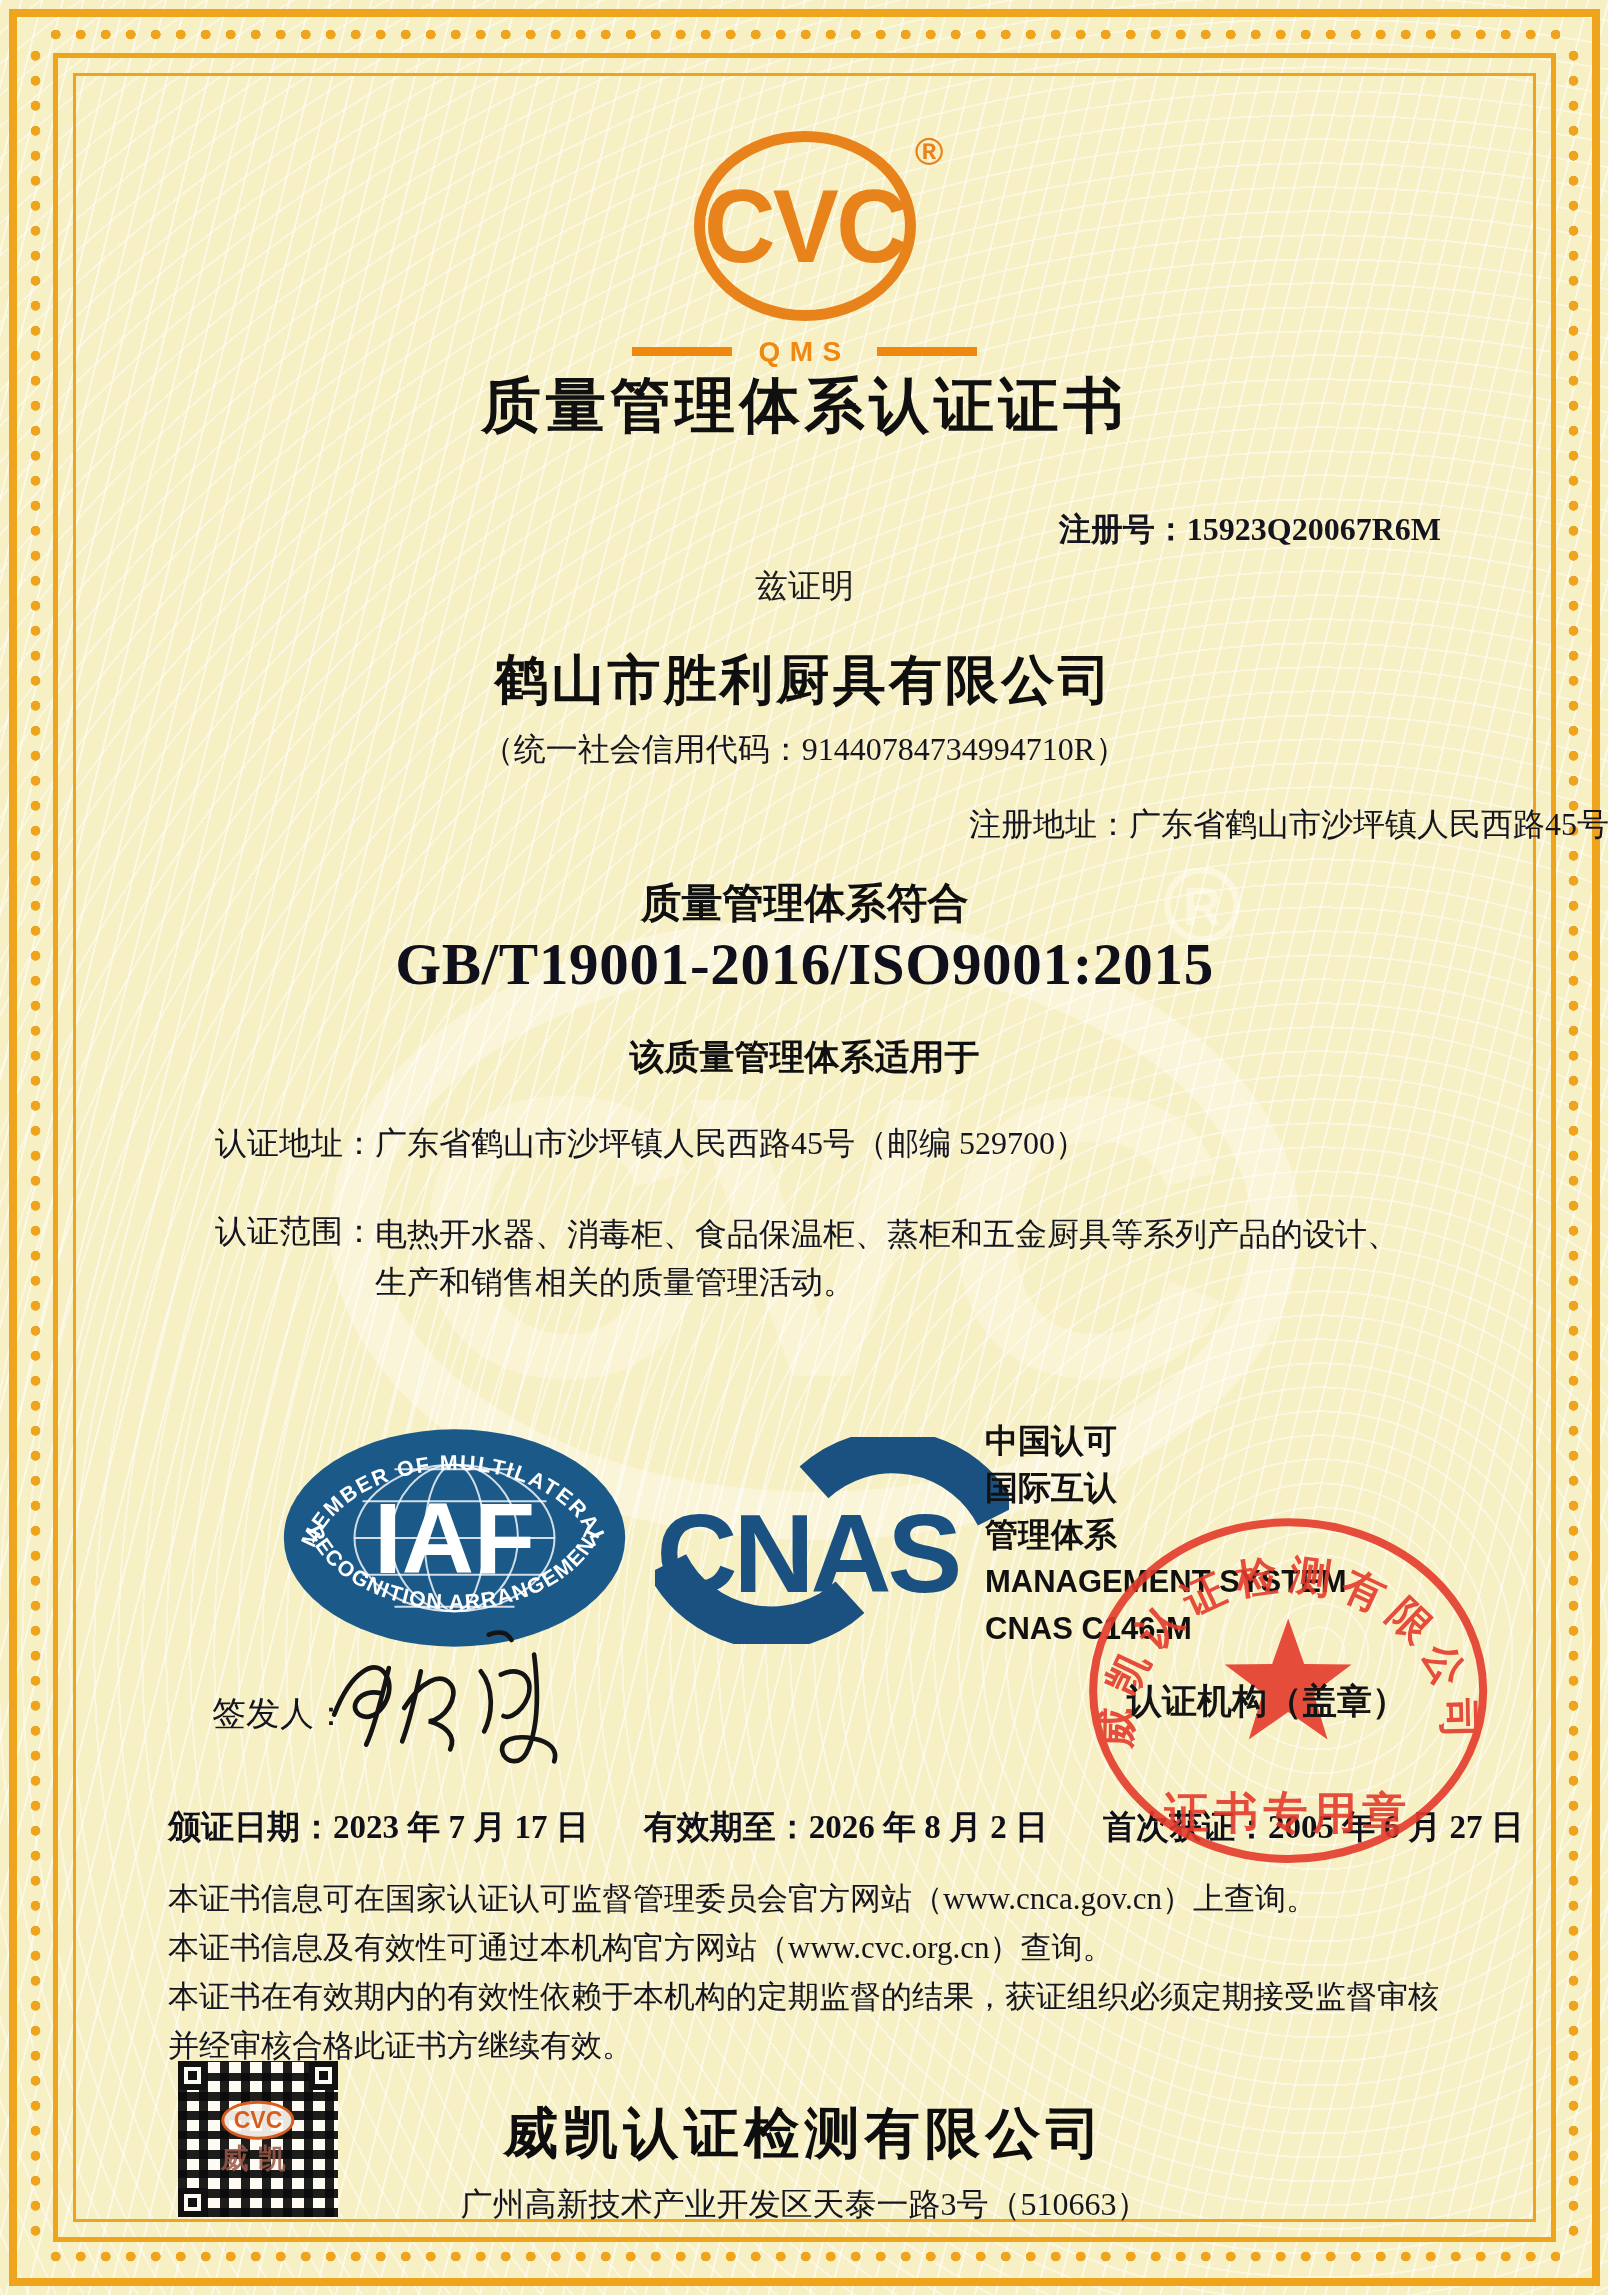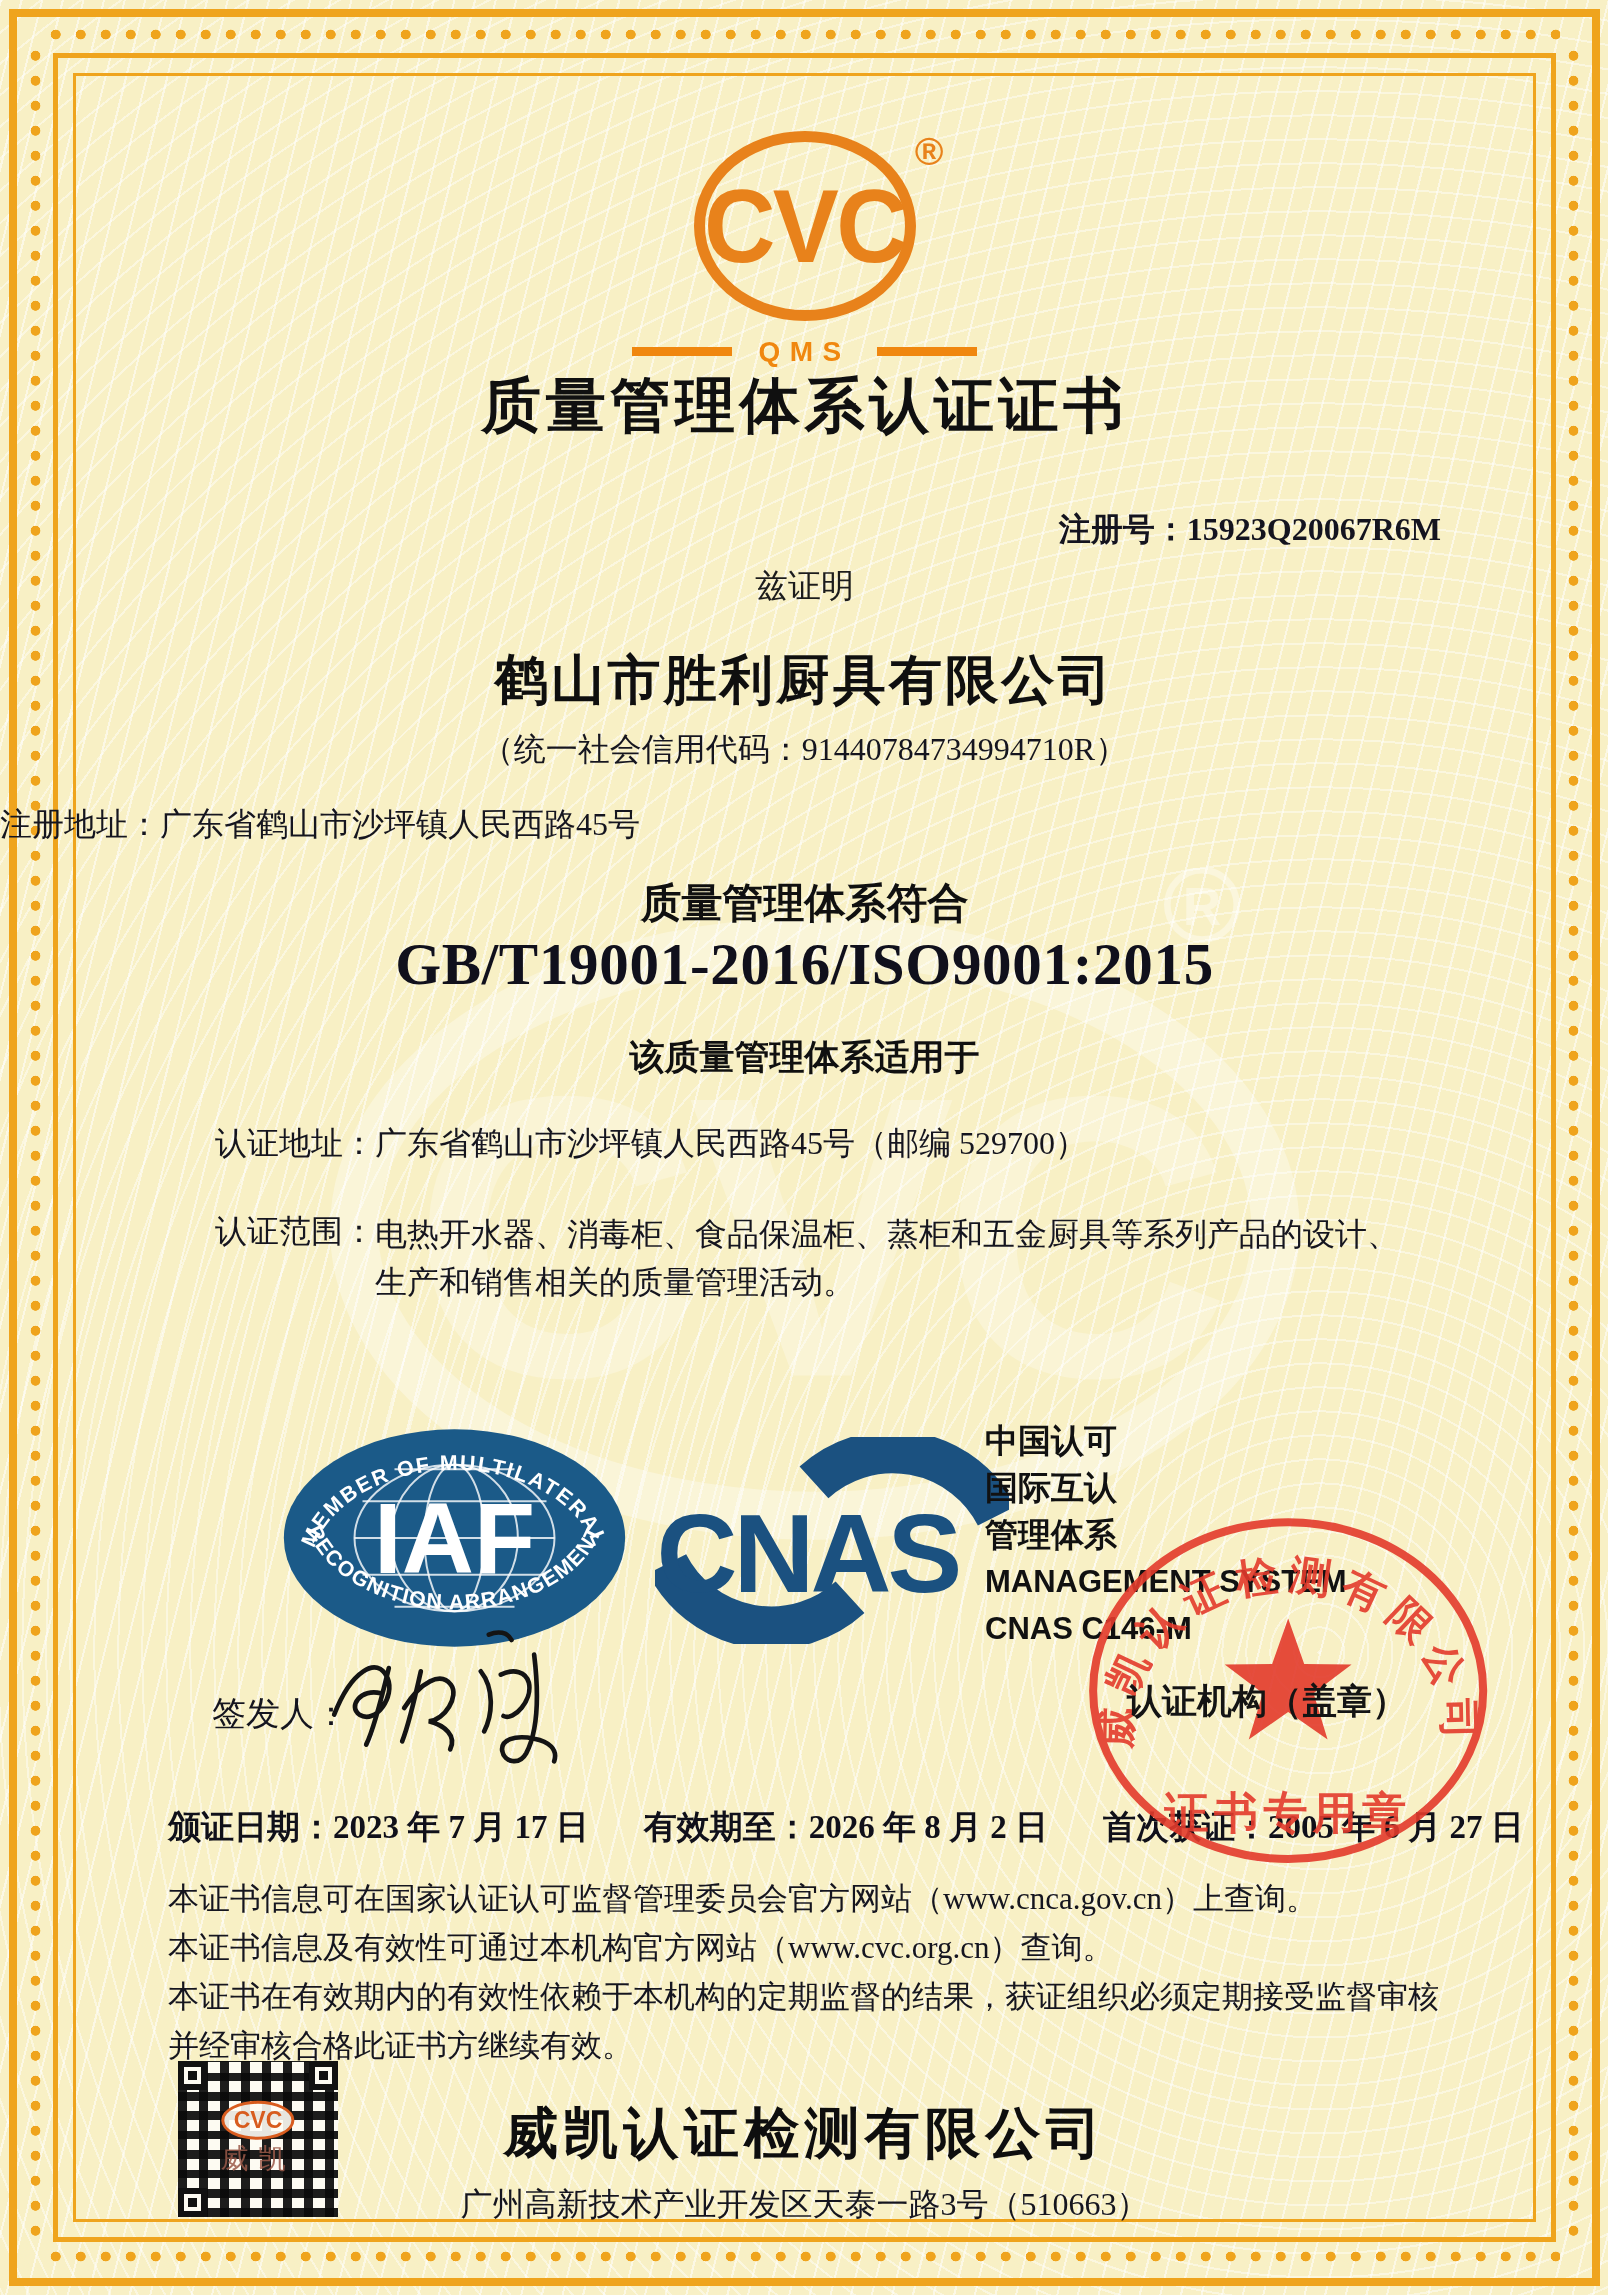--- a/index.html
+++ b/index.html
@@ -46,21 +46,21 @@
     font-family:"Liberation Sans","DejaVu Sans",sans-serif;font-weight:900;
     font-size:60px;color:#101010;letter-spacing:4.7px;}
 
   .regno{right:168px;top:508px;font-size:32px;font-weight:700;color:#14141f;}
 
   .certify{left:0;right:0;top:564px;text-align:center;font-size:33px;color:#1c1c1c;}
   .company{left:0;right:0;top:645px;text-align:center;
     font-family:"Liberation Sans","DejaVu Sans",sans-serif;font-weight:800;
     font-size:53px;color:#0f0f0f;letter-spacing:3.3px;}
   .credit{left:0;right:0;top:728px;text-align:center;font-size:32px;color:#15151f;}
-  .regaddr{left:0;right:0;top:803px;text-align:left;font-size:32px;color:#15151f;font-family:Liberation Serif, serif;}
+  .regaddr{left:0;right:0;top:803px;text-align:right;font-size:32px;color:#15151f;font-family:Liberation Serif, serif;}
 
   .conform{left:0;right:0;top:876px;text-align:center;
     font-family:"Liberation Sans","DejaVu Sans",sans-serif;font-weight:800;font-size:41px;color:#101010;}
   .gbcode{left:0;right:0;top:930px;text-align:center;font-weight:700;font-size:59px;
     color:#10101c;letter-spacing:0.7px;}
   .applies{left:0;right:0;top:1034px;text-align:center;
     font-family:"Liberation Sans","DejaVu Sans",sans-serif;font-weight:800;font-size:35px;color:#101010;}
 
   .certaddr{left:215px;top:1122px;font-size:32px;color:#15151f;}
   .scope{left:215px;top:1210px;display:flex;font-size:32px;color:#15151f;}
@@ -92,21 +92,21 @@
     repeating-linear-gradient(90deg, rgba(10,10,10,.92) 0 8.7px, rgba(0,0,0,0) 8.7px 21px),
     #fdfbf2;}
   .finder{position:absolute;width:29px;height:29px;border:6px solid #111;background:#fdfbf2;box-sizing:border-box;}
   .finder::after{content:"";position:absolute;inset:4px;background:#111;}
   .f-tl{left:0;top:0;} .f-tr{right:0;top:0;} .f-bl{left:0;bottom:0;}
   .qr-center{position:absolute;left:50%;top:38%;transform:translate(-50%,-50%);
     background:rgba(255,253,245,.9);border:3.3px solid #D85C1E;border-radius:50%;
     padding:2.7px 9.4px;font-family:"Liberation Sans","DejaVu Sans",sans-serif;
     font-weight:900;font-size:23px;color:#D85C1E;}
   .qr-sub{position:absolute;left:50%;top:63%;transform:translate(-50%,-50%);
-    font-family:"Liberation Sans","DejaVu Sans",sans-serif;font-weight:400;
+    font-family:"Liberation Sans","DejaVu Sans",sans-serif;font-weight:700;
     font-size:28px;color:#9b5a49;opacity:.85;letter-spacing:9.4px;}
 
   .issuer{left:0;right:0;top:2097px;text-align:center;
     font-family:"Liberation Sans","DejaVu Sans",sans-serif;font-weight:900;
     font-size:55px;color:#0e0e0e;letter-spacing:5.3px;}
   .footer-addr{left:0;right:0;top:2183px;text-align:center;font-size:32px;color:#15151f;}
 </style>
 </head>
 <body>
 

